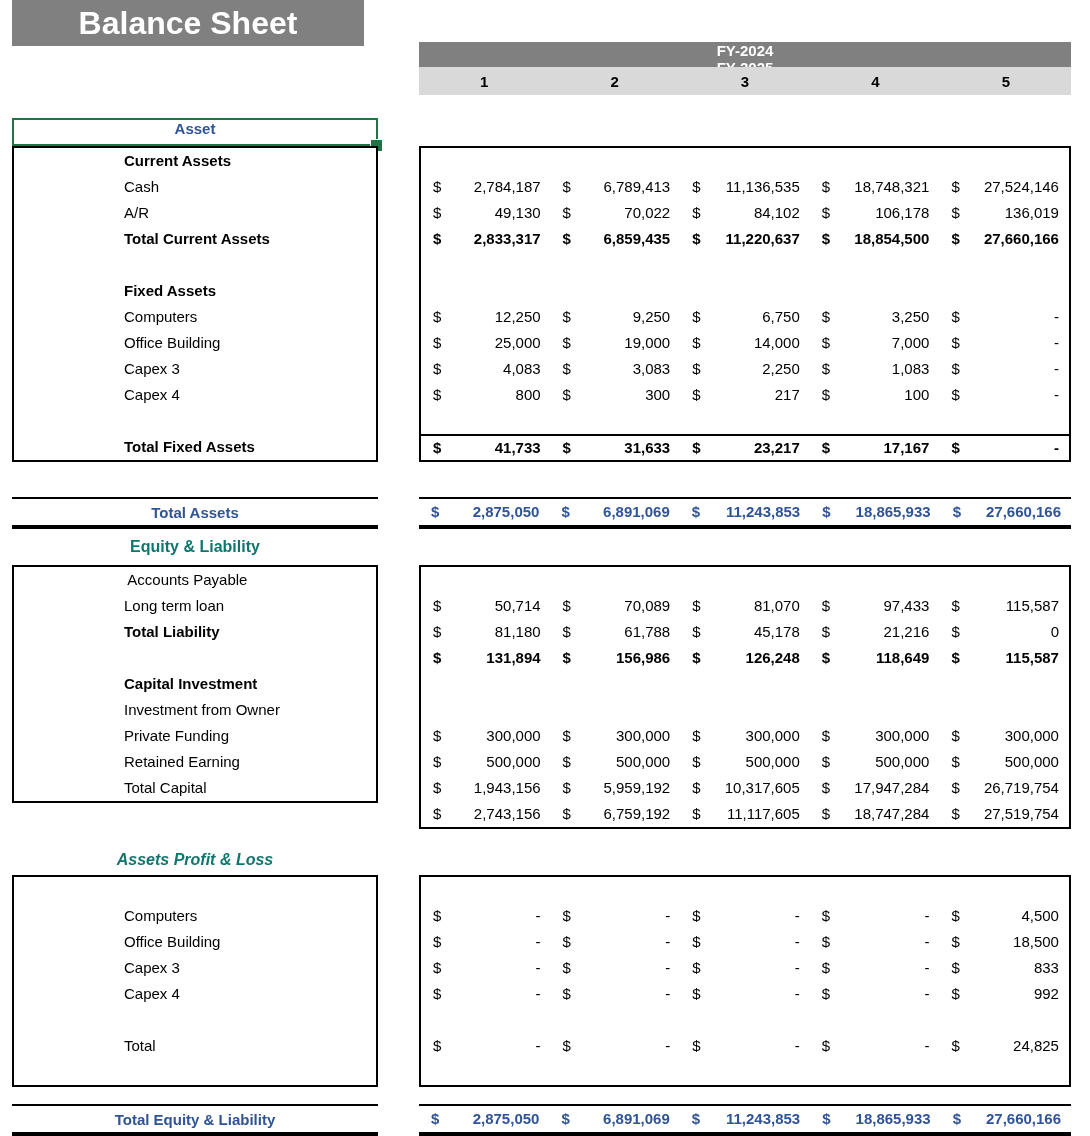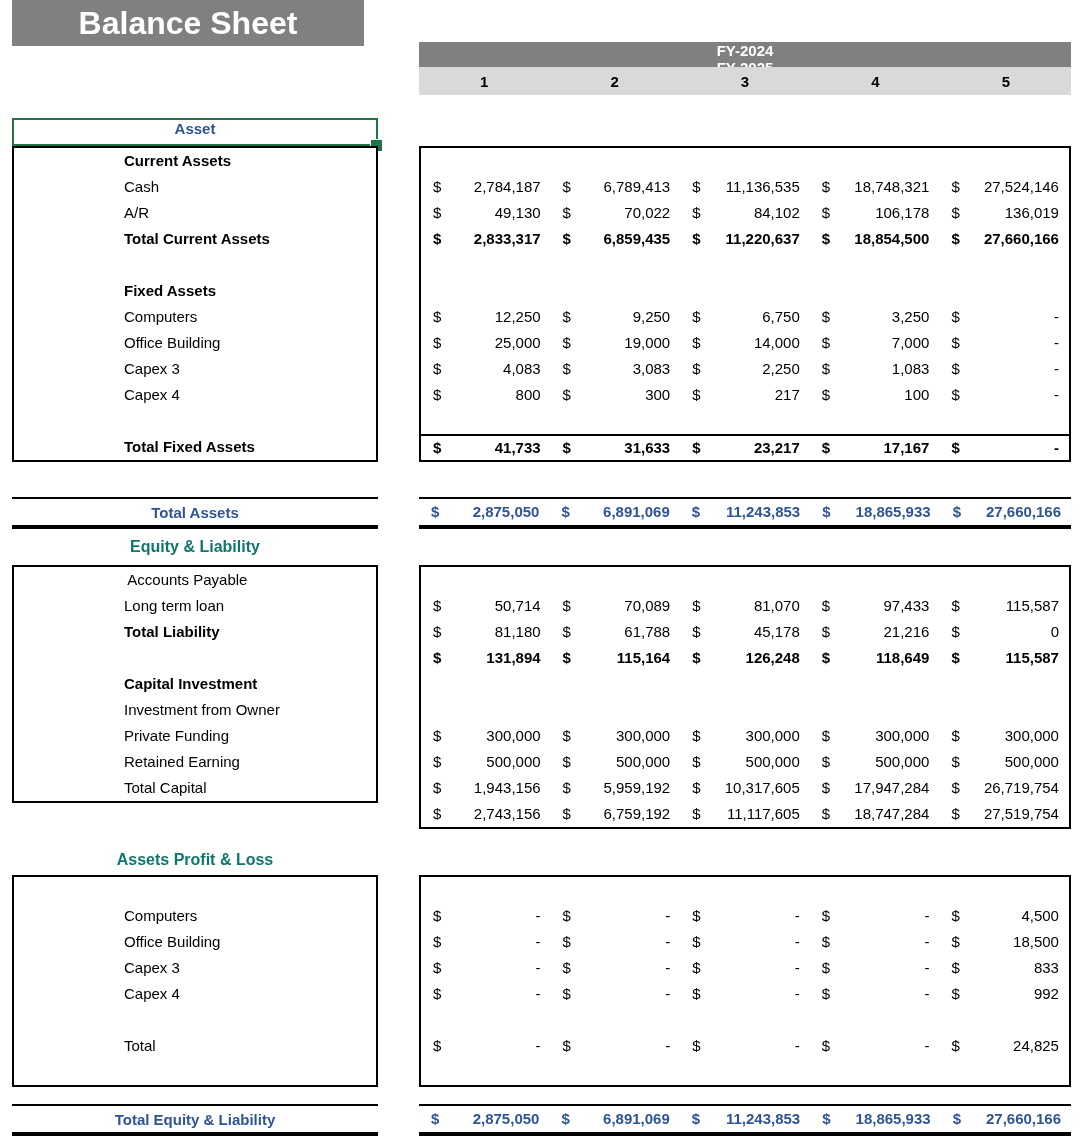--- a/index.html
+++ b/index.html
@@ -72,21 +72,21 @@
     line-height: 26px;
   }
   .cur { }
   .amt { text-align: right; }
   
   .blue-heading {
     position: absolute; left: 12px; width: 366px;
     text-align: center; color: #0f766e; font-weight: bold; font-size: 16px;
   }
   #equity-heading { top: 538px; }
-  #pl-heading { top: 851px; }
+  #pl-heading { top: 851px; font-style: italic; }
   
   .total-block { position: absolute; color: #2F5496; font-weight: bold; }
   .tlabel {
     position: absolute; left: 12px; width: 366px; height: 26px;
     box-sizing: content-box;
     border-top: 2px solid #000; border-bottom: 4px solid #000;
     display: flex; align-items: center; justify-content: center;
   }
   .tvalues {
     position: absolute; left: 419px; width: 652px; height: 26px;
@@ -407,21 +407,21 @@
           <div class="amt">0</div>
         </div>
       </div>
       <div class="vrow b">
         <div class="vcell">
           <div class="cur">$</div>
           <div class="amt">131,894</div>
         </div>
         <div class="vcell">
           <div class="cur">$</div>
-          <div class="amt">115,164</div>
+          <div class="amt">156,986</div>
         </div>
         <div class="vcell">
           <div class="cur">$</div>
           <div class="amt">126,248</div>
         </div>
         <div class="vcell">
           <div class="cur">$</div>
           <div class="amt">118,649</div>
         </div>
         <div class="vcell">

